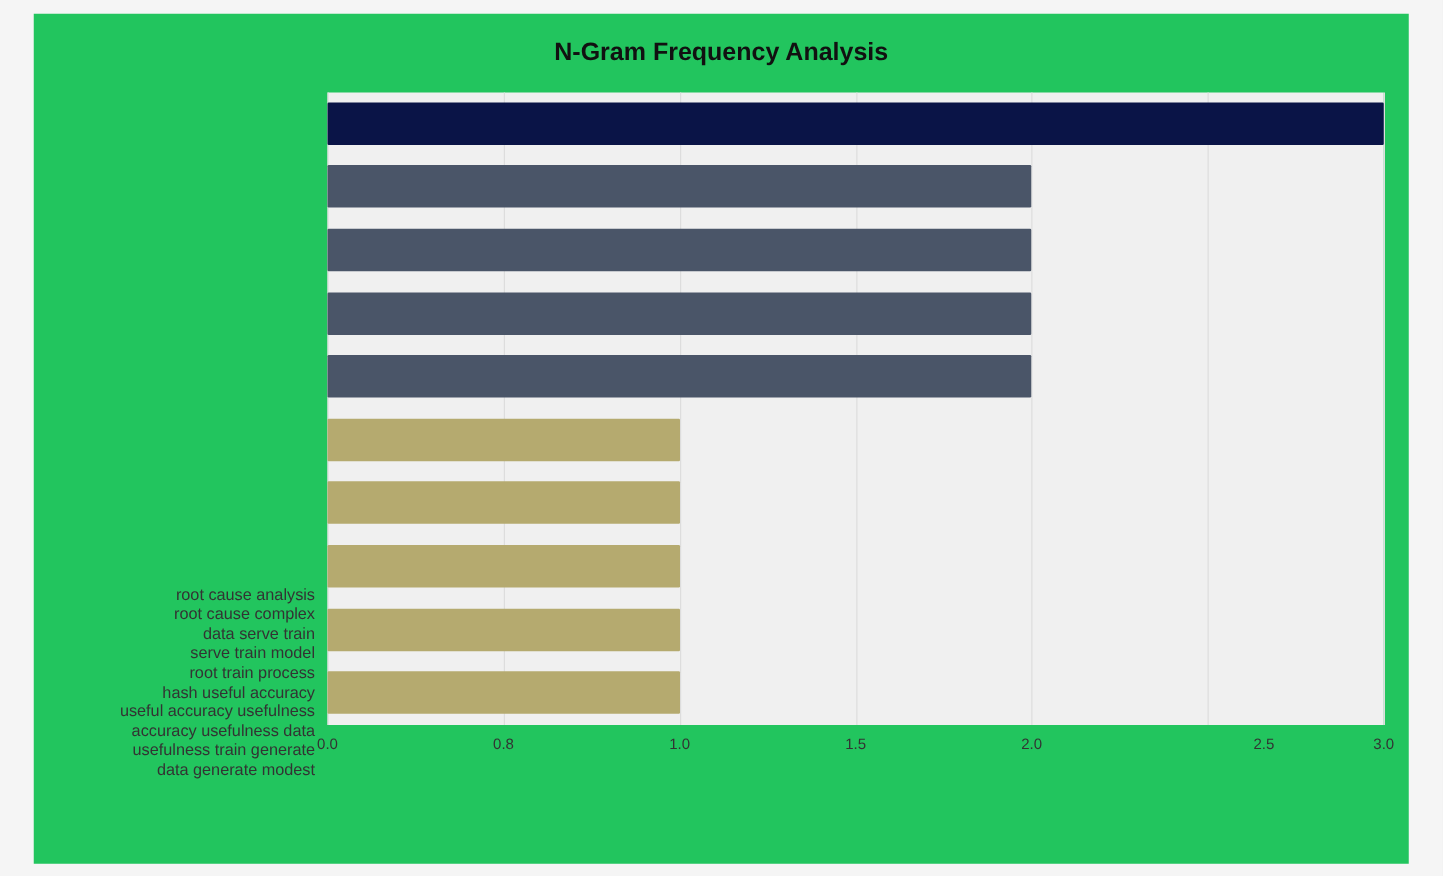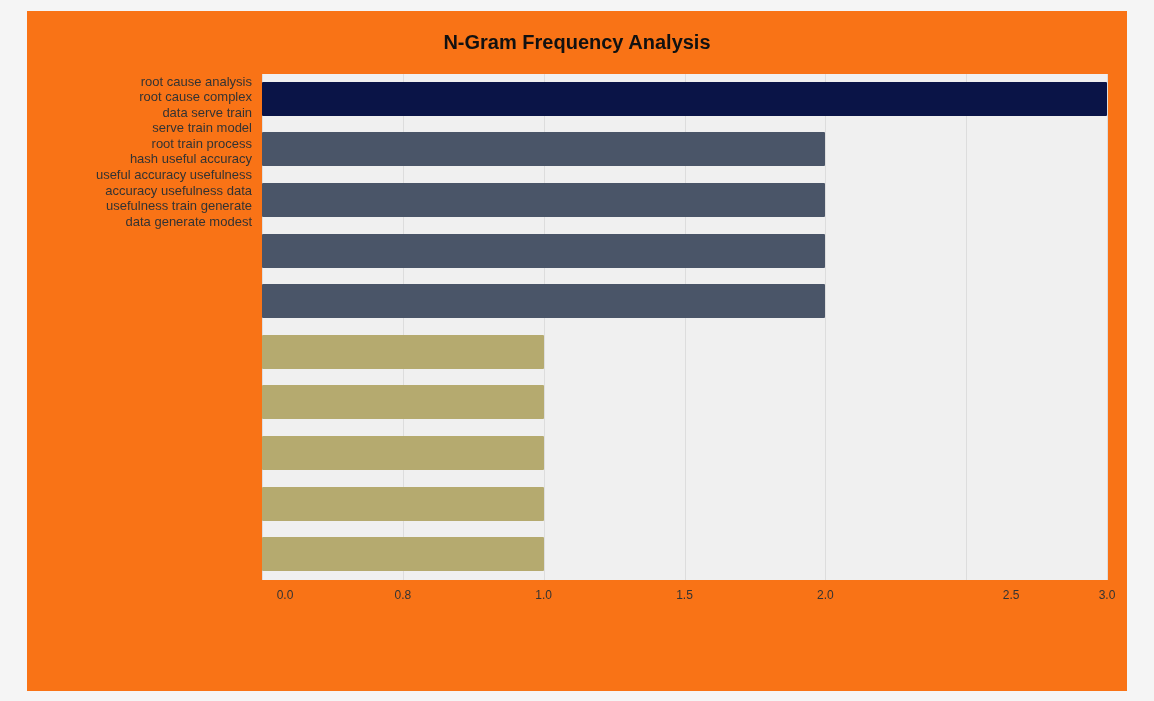--- a/index.html
+++ b/index.html
@@ -6,42 +6,42 @@
     body {
       background: #f5f5f5;
       font-family: Arial, sans-serif;
       width: 1154px;
       height: 701px;
       display: flex;
       align-items: center;
       justify-content: center;
     }
     .chart-container {
-      background: #f97316;
+      background: #22c55e;
       width: 1100px;
       height: 680px;
       padding: 20px 20px 60px 20px;
       position: relative;
     }
     .chart-title {
       text-align: center;
       font-size: 20px;
       font-weight: bold;
       color: #111;
       margin-bottom: 20px;
     }
     .chart-area {
       display: flex;
       flex-direction: row;
       height: calc(100% - 50px);
     }
     .y-axis-labels {
       display: flex;
       flex-direction: column;
-      justify-content: flex-start;
+      justify-content: flex-end;
       align-items: flex-end;
       padding-right: 10px;
       width: 215px;
       flex-shrink: 0;
     }
     .y-label {
       font-size: 13px;
       color: #333;
       text-align: right;
       line-height: 1.2;
@@ -183,21 +183,21 @@
           </div>
           <div class="bar-row">
             <div class="bar bar-tan" style="width: 33.3333%;"></div>
           </div>
           <div class="bar-row">
             <div class="bar bar-tan" style="width: 33.3333%;"></div>
           </div>
         </div>
       <div class="x-axis">
         <div class="x-axis-ticks" id="x-ticks" style="position: relative; height: 20px;">
-            <span class="x-tick" style="left: 0%; margin-left: 23px;">0.0</span>
+            <span class="x-tick" style="left: 0%;">0.0</span>
             <span class="x-tick" style="left: 16.6667%;">0.8</span>
             <span class="x-tick" style="left: 33.3333%; text-align: center;">1.0</span>
             <span class="x-tick" style="left: 50%;">1.5</span>
             <span class="x-tick" style="left: 66.6667%;">2.0</span>
             <span class="x-tick" style="left: 83.3333%; margin-left: 45px;">2.5</span>
             <span class="x-tick" style="left: 100%;">3.0</span>
           </div>
       </div>
     </div>
   </div>

